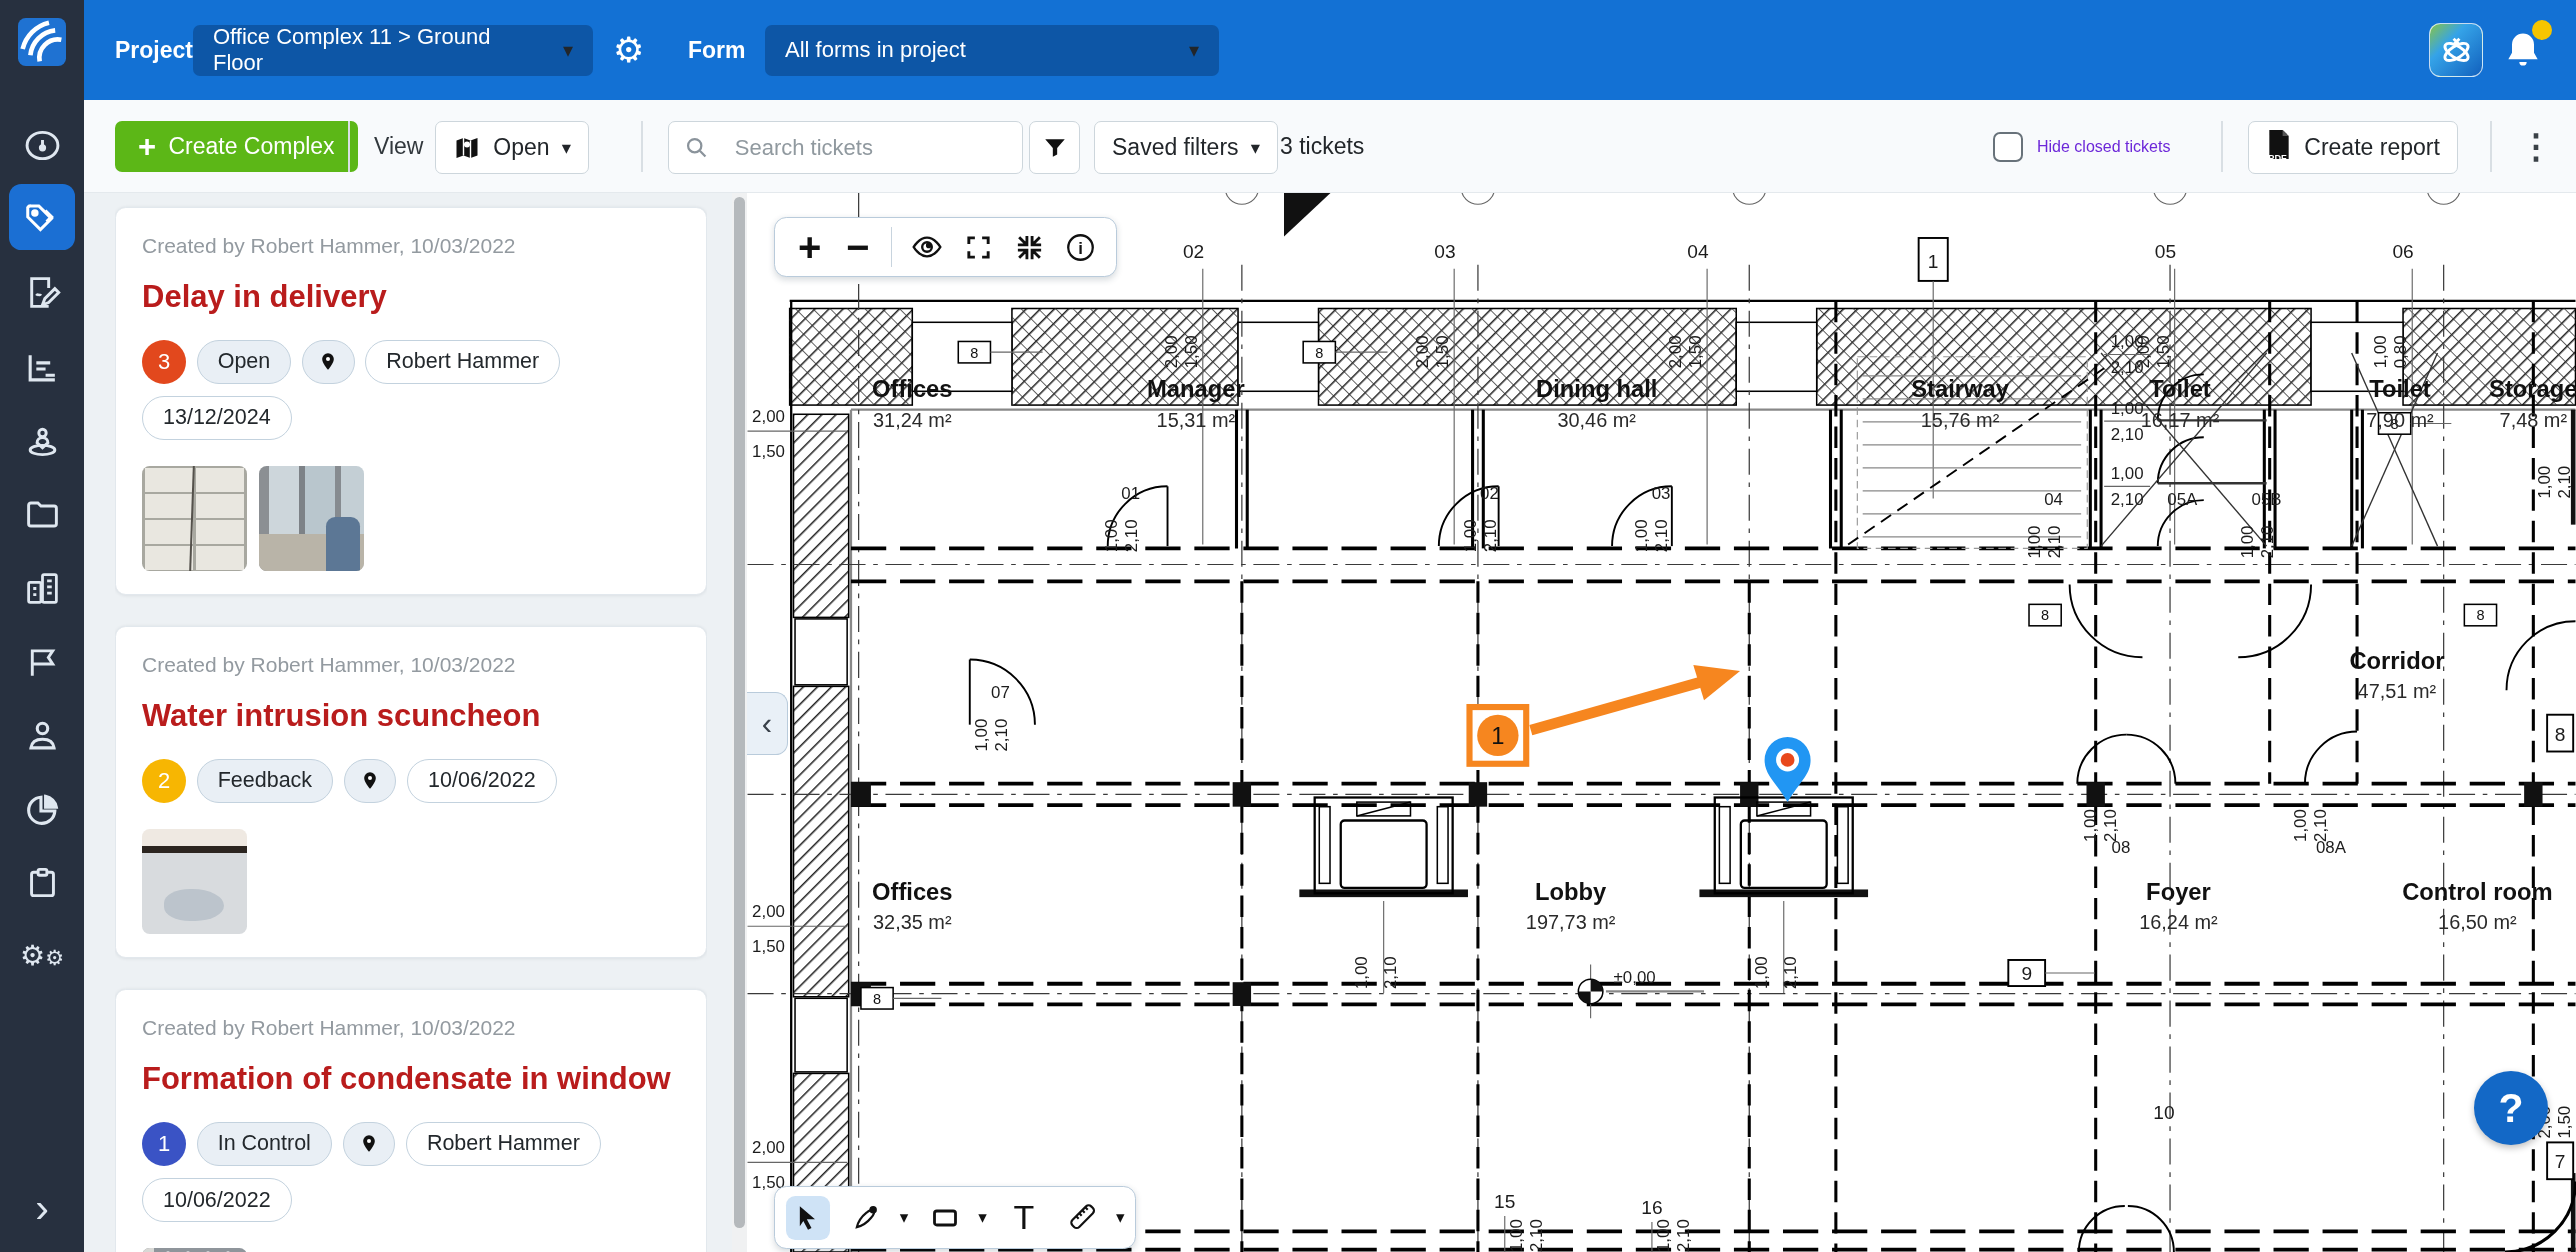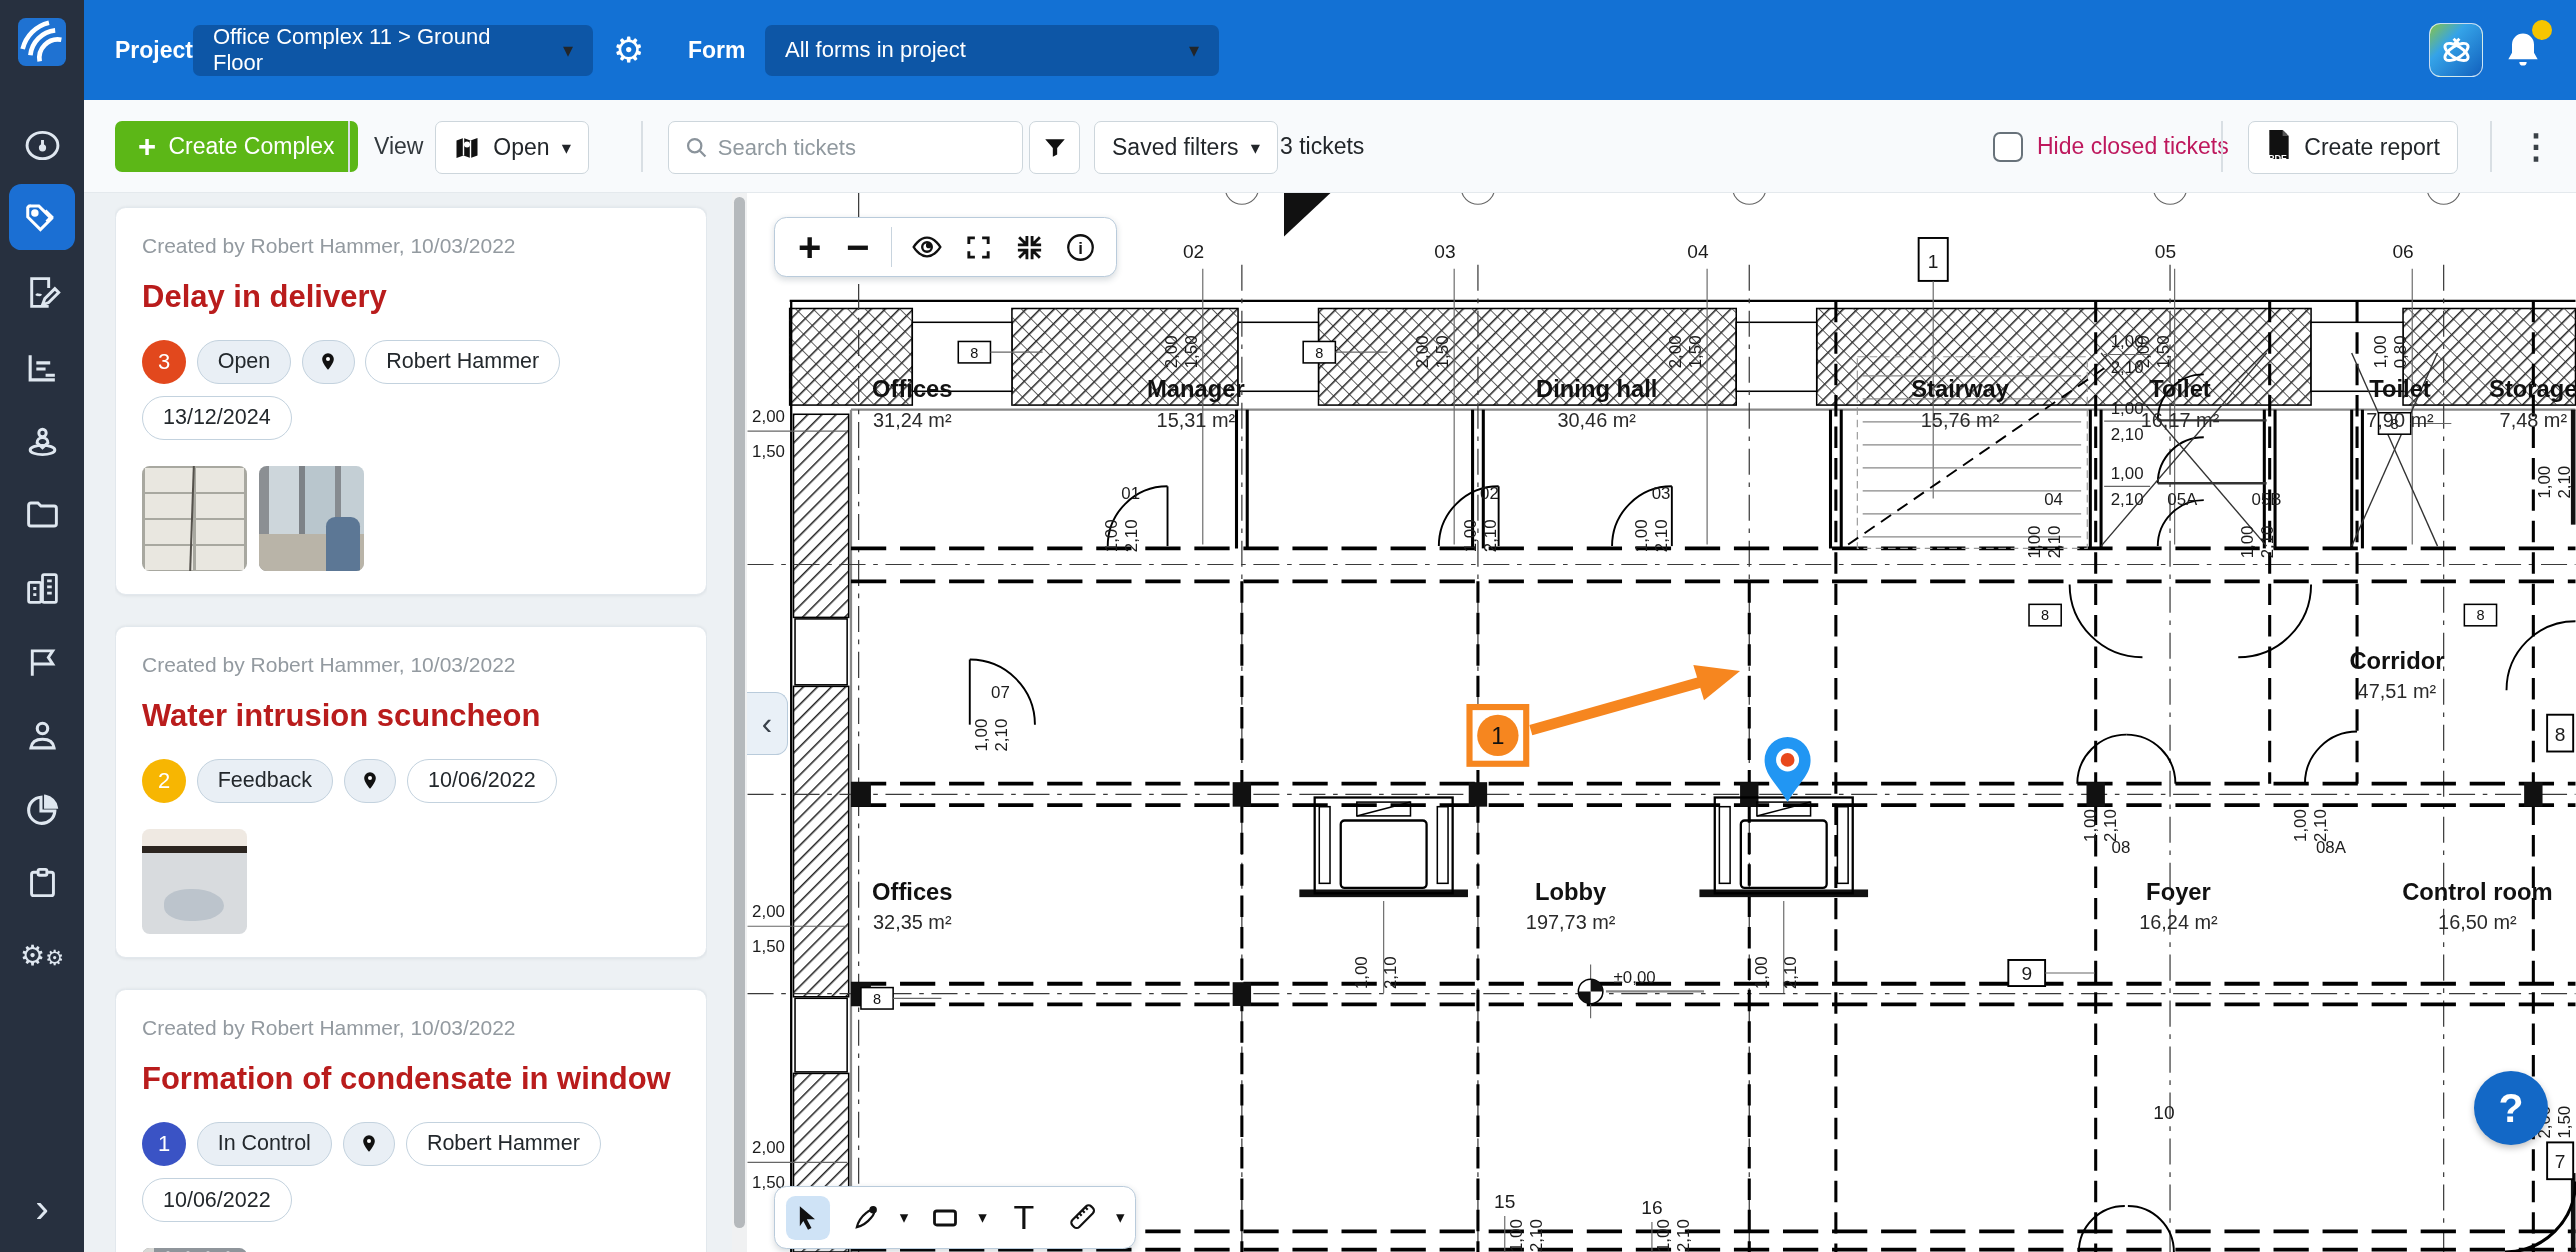--- a/index.html
+++ b/index.html
@@ -25,28 +25,28 @@
   
   .subbar{left:84px;top:100px;width:2492px;height:92px;background:#f8fafc;border-bottom:0.8px solid #e4e9ed;z-index:4}
   .btn-green{top:21px;height:51px;background:#5cb717;border-radius:7px;color:#fff;font-size:23px;
              display:flex;align-items:center;gap:12.3px;padding:0 23px;cursor:pointer}
   .btn-green .plus{font-size:31px;font-weight:bold;line-height:1}
   .vdiv{top:21px;width:1.5px;height:51px;background:#d9dfe4}
   .lbl{font-size:23px;color:#32383d;font-weight:normal;line-height:92px}
   .btn-white{top:21px;height:51px;background:#fff;border:1.5px solid #cdd6dc;border-radius:7px;
              display:flex;align-items:center;gap:12.3px;padding:0 17px;font-size:23px;color:#22262a;cursor:pointer}
   .search{top:21px;height:51px;background:#fff;border:1.5px solid #cdd6dc;border-radius:7px;
-          display:flex;align-items:center;gap:7px;padding:0 15.3px;width:322px}
+          display:flex;align-items:center;gap:24px;padding:0 15.3px;width:322px}
   .search input{border:none;outline:none;font-size:22px;color:#22262a;width:261px;
                 font-family:"Liberation Sans",sans-serif;background:transparent}
   .search input::placeholder{color:#90999f}
   .count{font-size:23px;color:#22262a;line-height:92px}
   .checkrow{top:21px;height:51px;display:flex;align-items:center;gap:14px;cursor:pointer}
   .checkbox{width:26px;height:26px;border:2.3px solid #68727a;border-radius:7px;background:#fff}
-  .checklabel{font-size:23px;color:#be185d}
+  .checklabel{font-size:16px;color:#6d28d9}
   .kebab{font-size:34px;color:#3a4147;line-height:92px;font-weight:bold;cursor:pointer}
   .caret{font-size:18.4px;color:#22262a}
   
   .content{left:84px;top:192px;width:2492px;height:1060px;background:#edf1f4;z-index:1;overflow:hidden}
   .list{left:31px;top:0;width:592px;height:1060px;overflow:hidden}
   .card{width:592px;background:#fff;border:0.8px solid #e2e8ed;border-radius:10.7px;
         box-shadow:0 0.8px 3.1px rgba(30,40,50,.08);padding:26px 26px 23px 26px;margin-top:0;
         box-sizing:border-box;cursor:pointer}
   .card+.card{margin-top:31px}
   .card .meta{font-size:21px;color:#939aa0;margin-bottom:21.5px}

